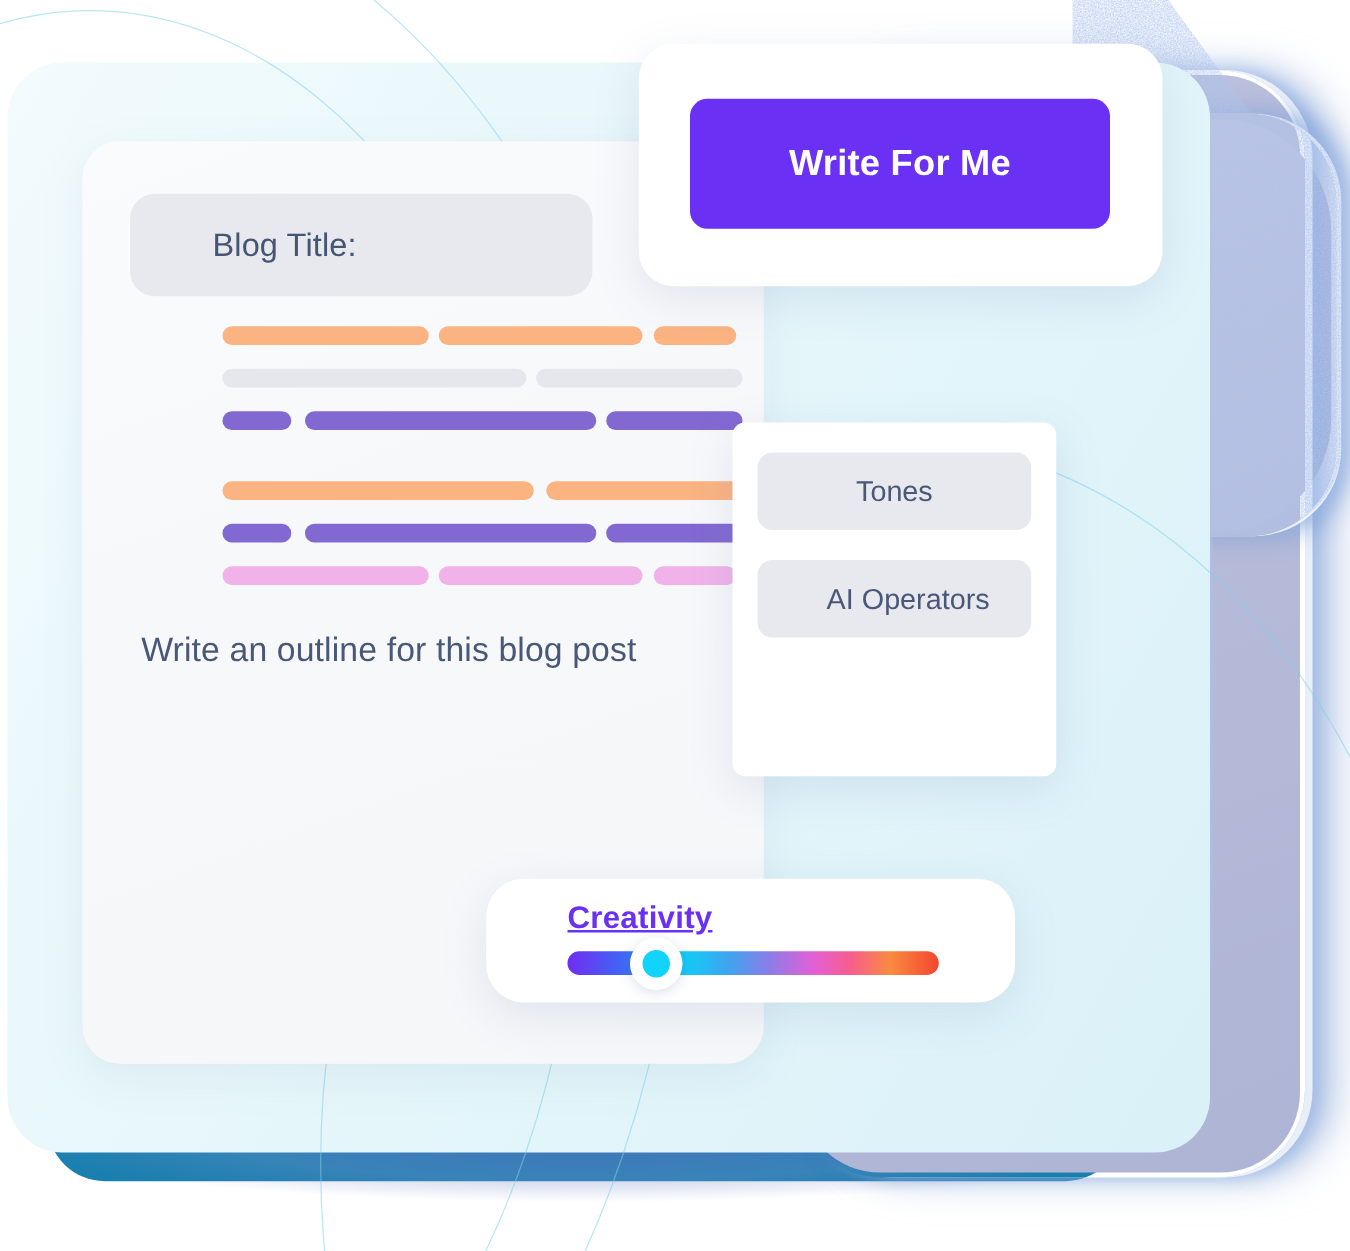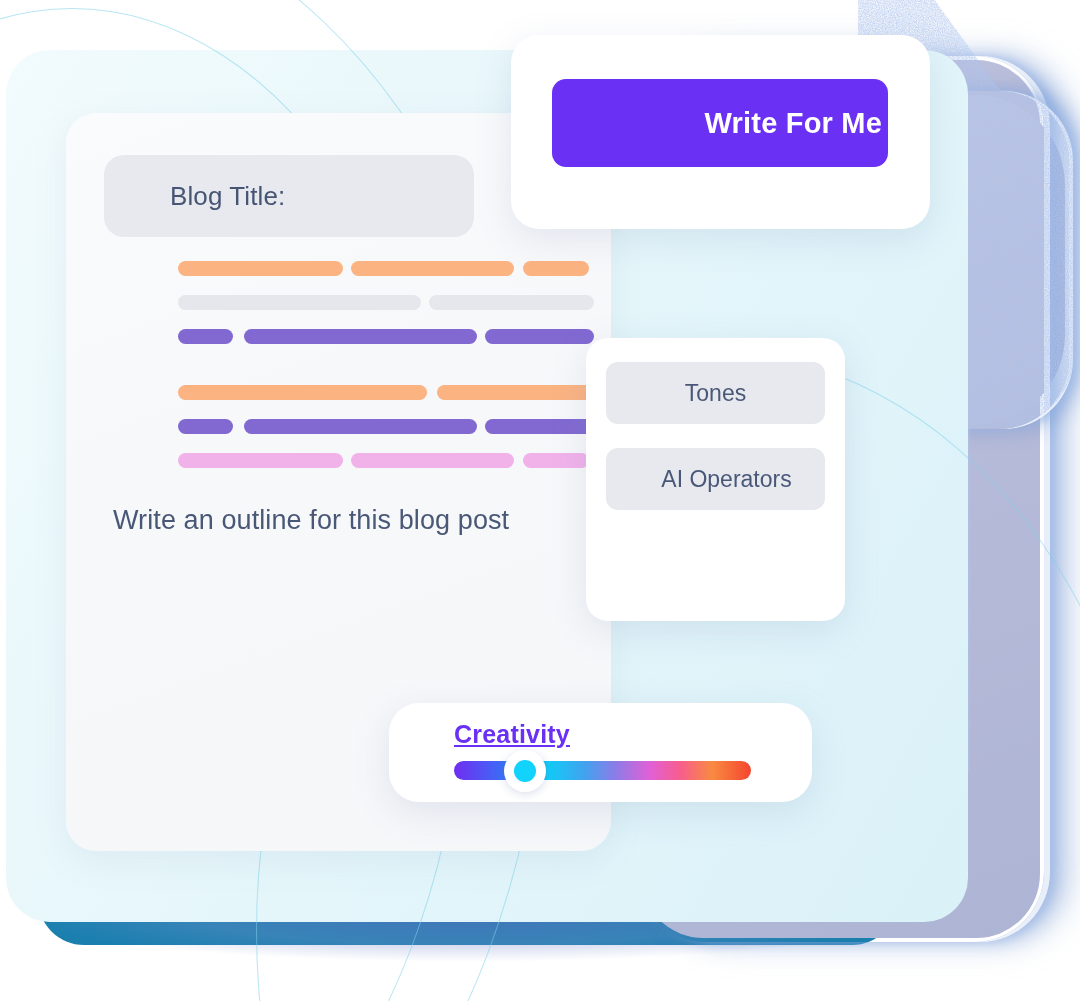--- a/index.html
+++ b/index.html
@@ -190,39 +190,38 @@
     top: 35px;
     width: 419px;
     height: 194px;
     border-radius: 28px;
   }
   #write-btn {
     position: absolute;
     left: 41px;
     top: 44px;
     width: 336px;
-    height: 88px;
+    height: 104px;
     background: #6a31f5;
     border: none;
     border-radius: 14px;
     color: #ffffff;
     font-size: 29px;
     font-weight: bold;
     font-family: "Liberation Sans", sans-serif;
     cursor: pointer;
     letter-spacing: .2px;
-    text-align: right;
   }
 
   #options-card {
     left: 586px;
     top: 338px;
     width: 259px;
     height: 283px;
-    border-radius: 22px;
+    border-radius: 10px;
   }
   .opt-btn {
     position: absolute;
     left: 20px;
     width: 219px;
     height: 62px;
     background: #e7e9ef;
     border: none;
     border-radius: 12px;
     color: #4a5878;

